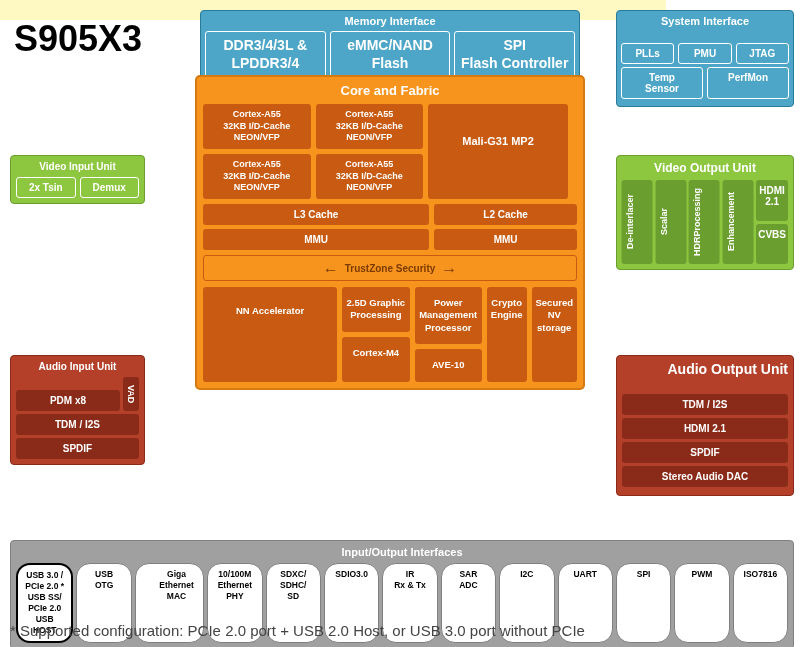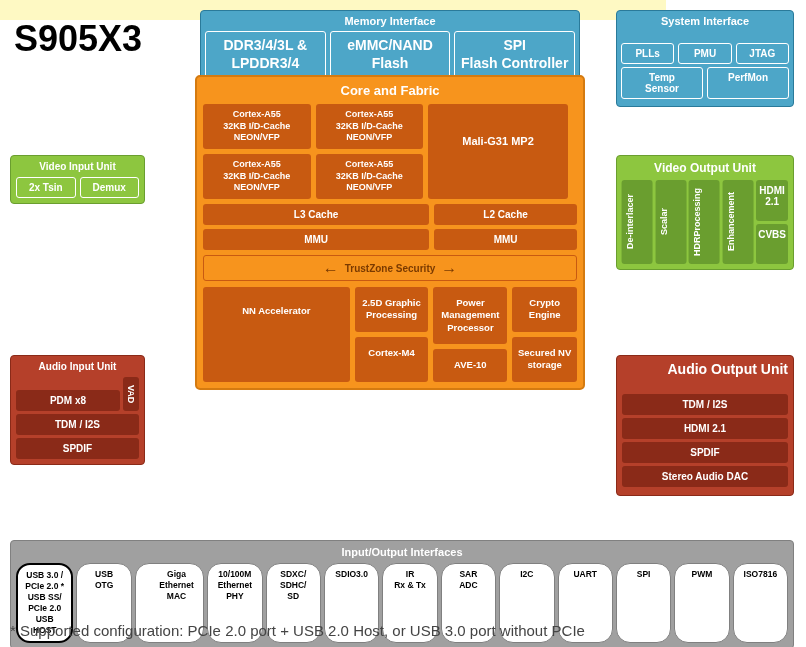--- a/index.html
+++ b/index.html
@@ -512,21 +512,21 @@
         <div class="bottom-cell" style="white-space:pre-line;flex:1">2.5D Graphic
 Processing</div>
         <div class="bottom-cell" style="flex:1">Cortex-M4</div>
       </div>
       <div style="display:flex;flex-direction:column;gap:5px;flex:0.8">
         <div class="bottom-cell" style="white-space:pre-line;flex:1">Power
 Management
 Processor</div>
         <div class="bottom-cell" style="flex:1">AVE-10</div>
       </div>
-      <div style="display:flex;flex-direction:column;gap:5px;flex:0.7">
+      <div style="display:flex;gap:5px;flex:0.7">
         <div class="bottom-cell" style="white-space:pre-line;flex:1">Crypto
 Engine</div>
         <div class="bottom-cell" style="white-space:pre-line;flex:1">Secured NV
 storage</div>
       </div>
     </div>
   </div>
 
   <div class="video-output-unit">
     <div class="section-title">Video Output Unit</div>

